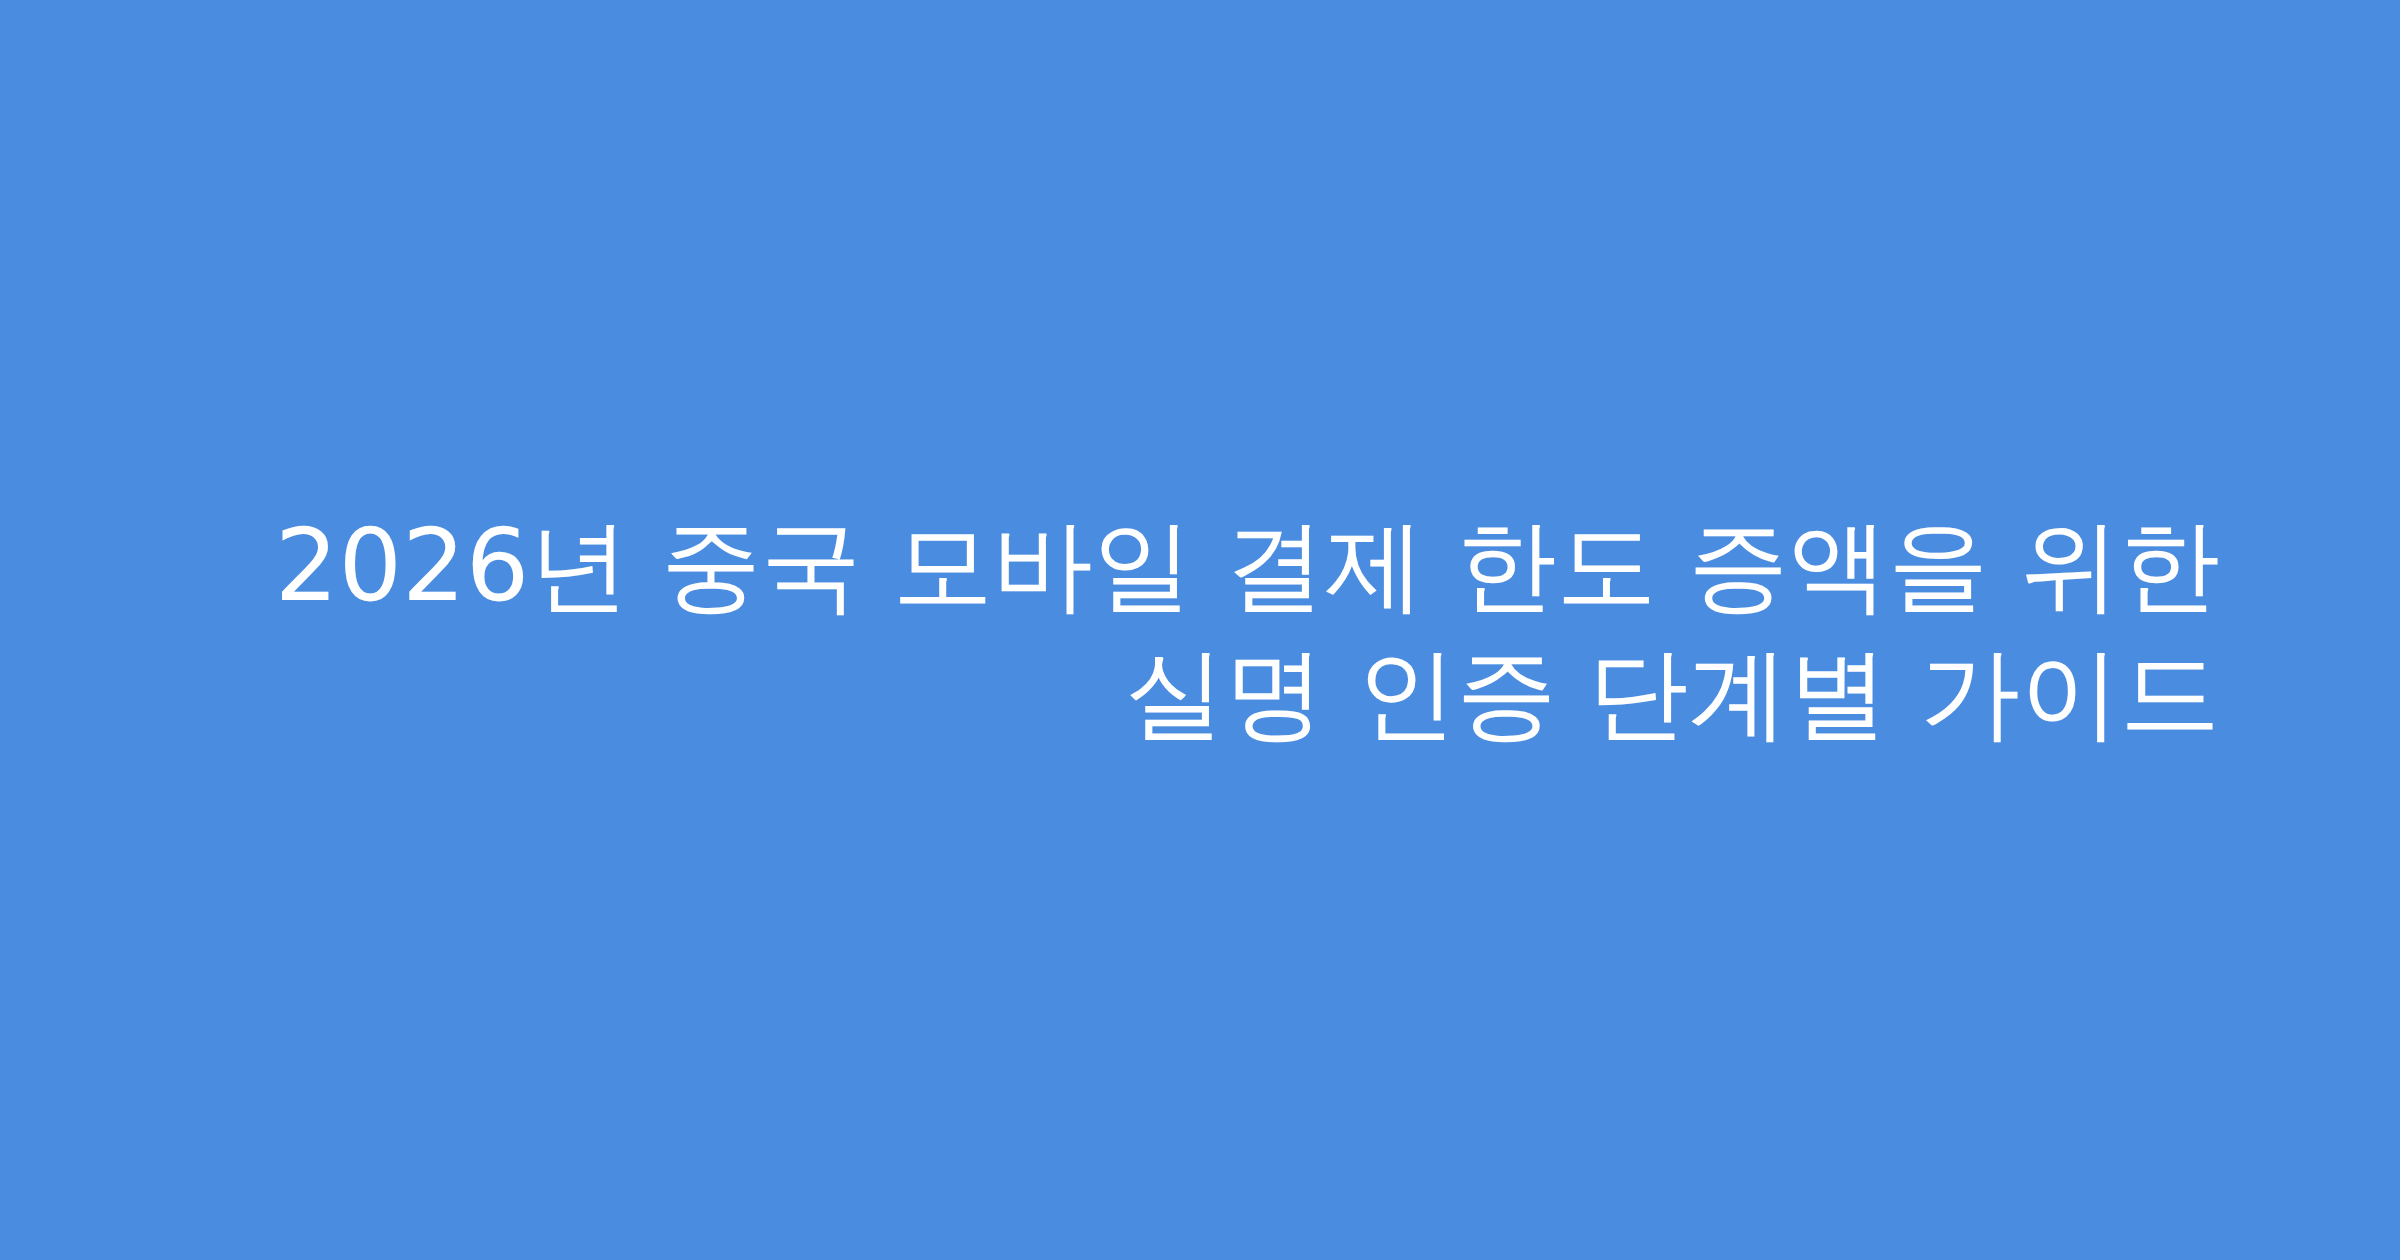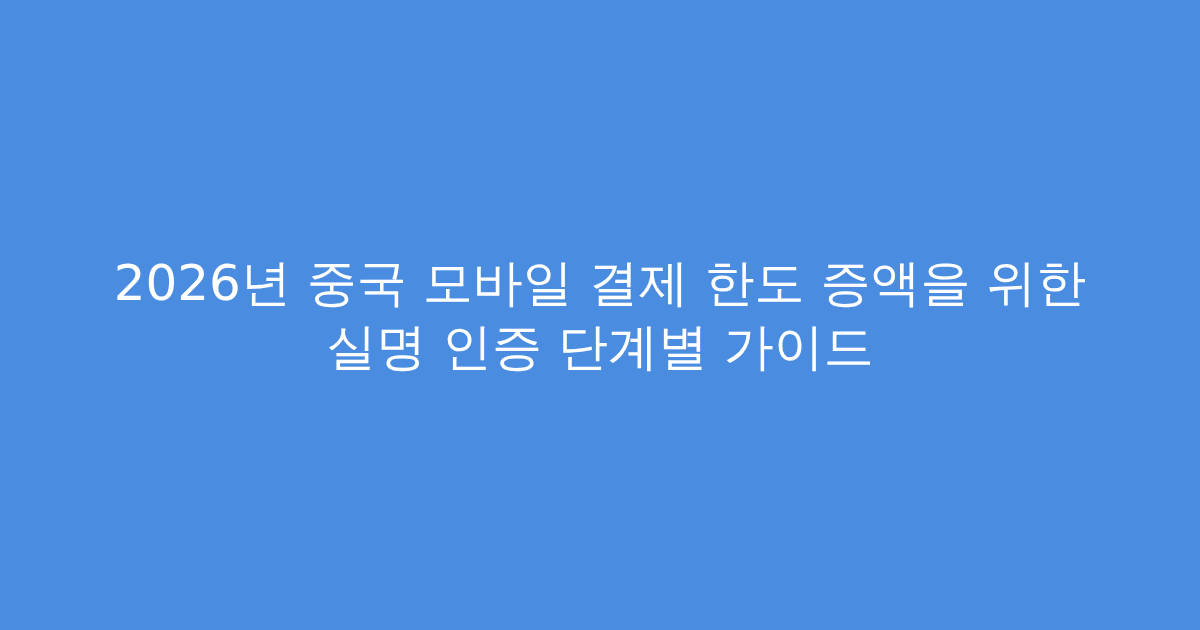--- a/index.html
+++ b/index.html
@@ -18,21 +18,21 @@
     width: 1200px;
     height: 630px;
     background: #4a8ce0;
     display: flex;
     align-items: center;
     justify-content: center;
     box-sizing: border-box;
   }
   #title-block {
     width: 1040px;
-    text-align: center;
+    text-align: right;
     padding: 0 10px;
     box-sizing: border-box;
   }
   #card-title {
     margin: 0;
     color: #ffffff;
     font-family: "DejaVu Sans", "Liberation Sans", sans-serif;
     font-size: 50px;
     font-weight: 400;
     line-height: 64px;

